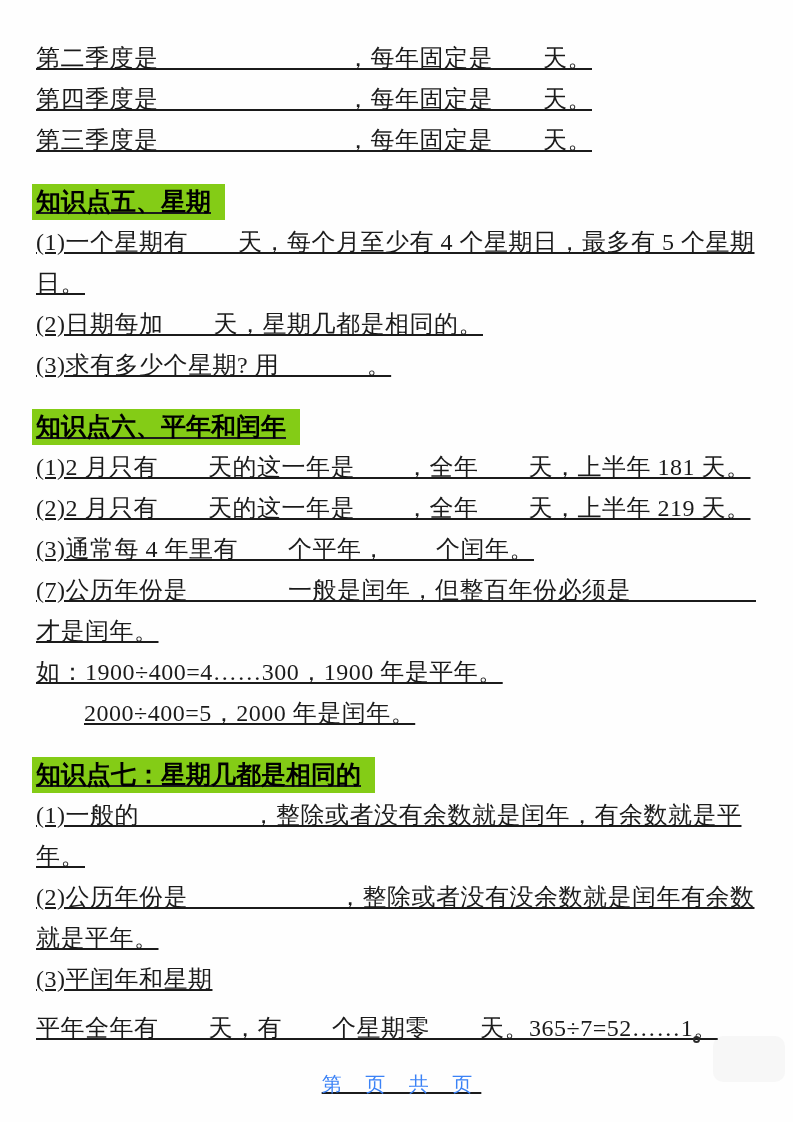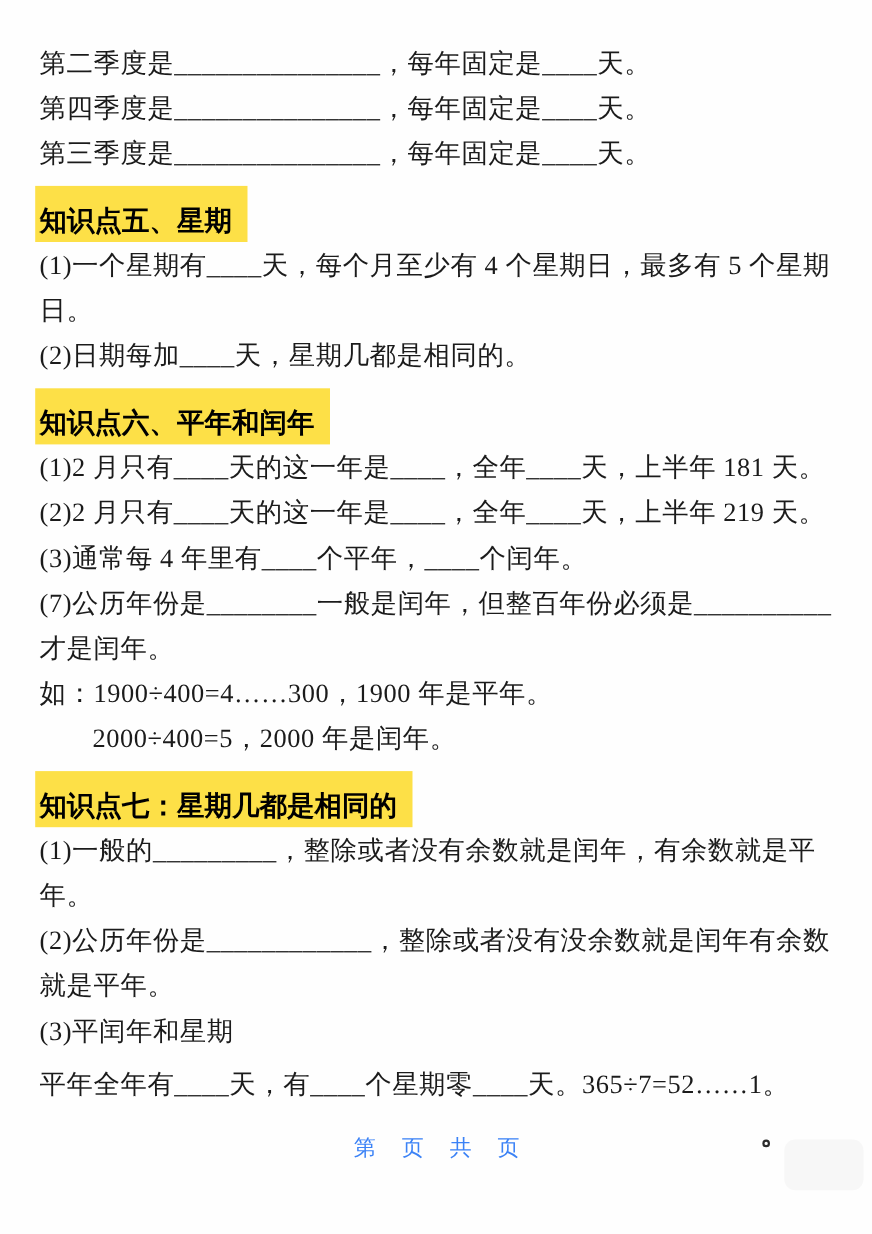--- a/index.html
+++ b/index.html
@@ -10,41 +10,42 @@
   .page {
     position: relative;
     width: 793px;
     height: 1122px;
     background: #fefefe;
     overflow: hidden;
     font-family: "Liberation Serif", "DejaVu Serif", serif;
     color: #1b1b1b;
     box-sizing: border-box;
     padding: 38px 26px 0 36px;
+    text-decoration: underline;
   }
   .line {
     font-size: 24px;
     line-height: 41px;
     height: 41px;
     white-space: nowrap;
     letter-spacing: 0.5px;
   }
   .section-title {
     margin: 0;
     margin-top: 20px;
     height: 41px;
     line-height: 41px;
     font-family: "Liberation Sans", "DejaVu Sans", sans-serif;
     font-weight: 700;
     font-size: 25px;
     color: #000000;
   }
   .section-title .hl {
-    background: #fde047;
-    padding: 18px 14px 5px 4px;
+    background: #84cc16;
+    padding: 3px 14px 5px 4px;
     margin-left: -4px;
   }
   .indent-example {
     padding-left: 48px;
   }
   .footer {
     margin-top: 22px;
     text-align: center;
     font-size: 20px;
     letter-spacing: 9px;
@@ -77,20 +78,21 @@
 <div class="page">
 
   <div class="line">第二季度是_______________，每年固定是____天。</div>
   <div class="line">第四季度是_______________，每年固定是____天。</div>
   <div class="line">第三季度是_______________，每年固定是____天。</div>
 
   <h2 class="section-title"><span class="hl">知识点五、星期</span></h2>
   <div class="line">(1)一个星期有____天，每个月至少有 4 个星期日，最多有 5 个星期</div>
   <div class="line">日。</div>
   <div class="line">(2)日期每加____天，星期几都是相同的。</div>
+  <div class="line">(3)求有多少个星期? 用_______。</div>
 
   <h2 class="section-title"><span class="hl">知识点六、平年和闰年</span></h2>
   <div class="line">(1)2 月只有____天的这一年是____，全年____天，上半年 181 天。</div>
   <div class="line">(2)2 月只有____天的这一年是____，全年____天，上半年 219 天。</div>
   <div class="line">(3)通常每 4 年里有____个平年，____个闰年。</div>
   <div class="line">(7)公历年份是________一般是闰年，但整百年份必须是__________</div>
   <div class="line">才是闰年。</div>
   <div class="line">如：1900÷400=4……300，1900 年是平年。</div>
   <div class="line indent-example">2000÷400=5，2000 年是闰年。</div>
 

